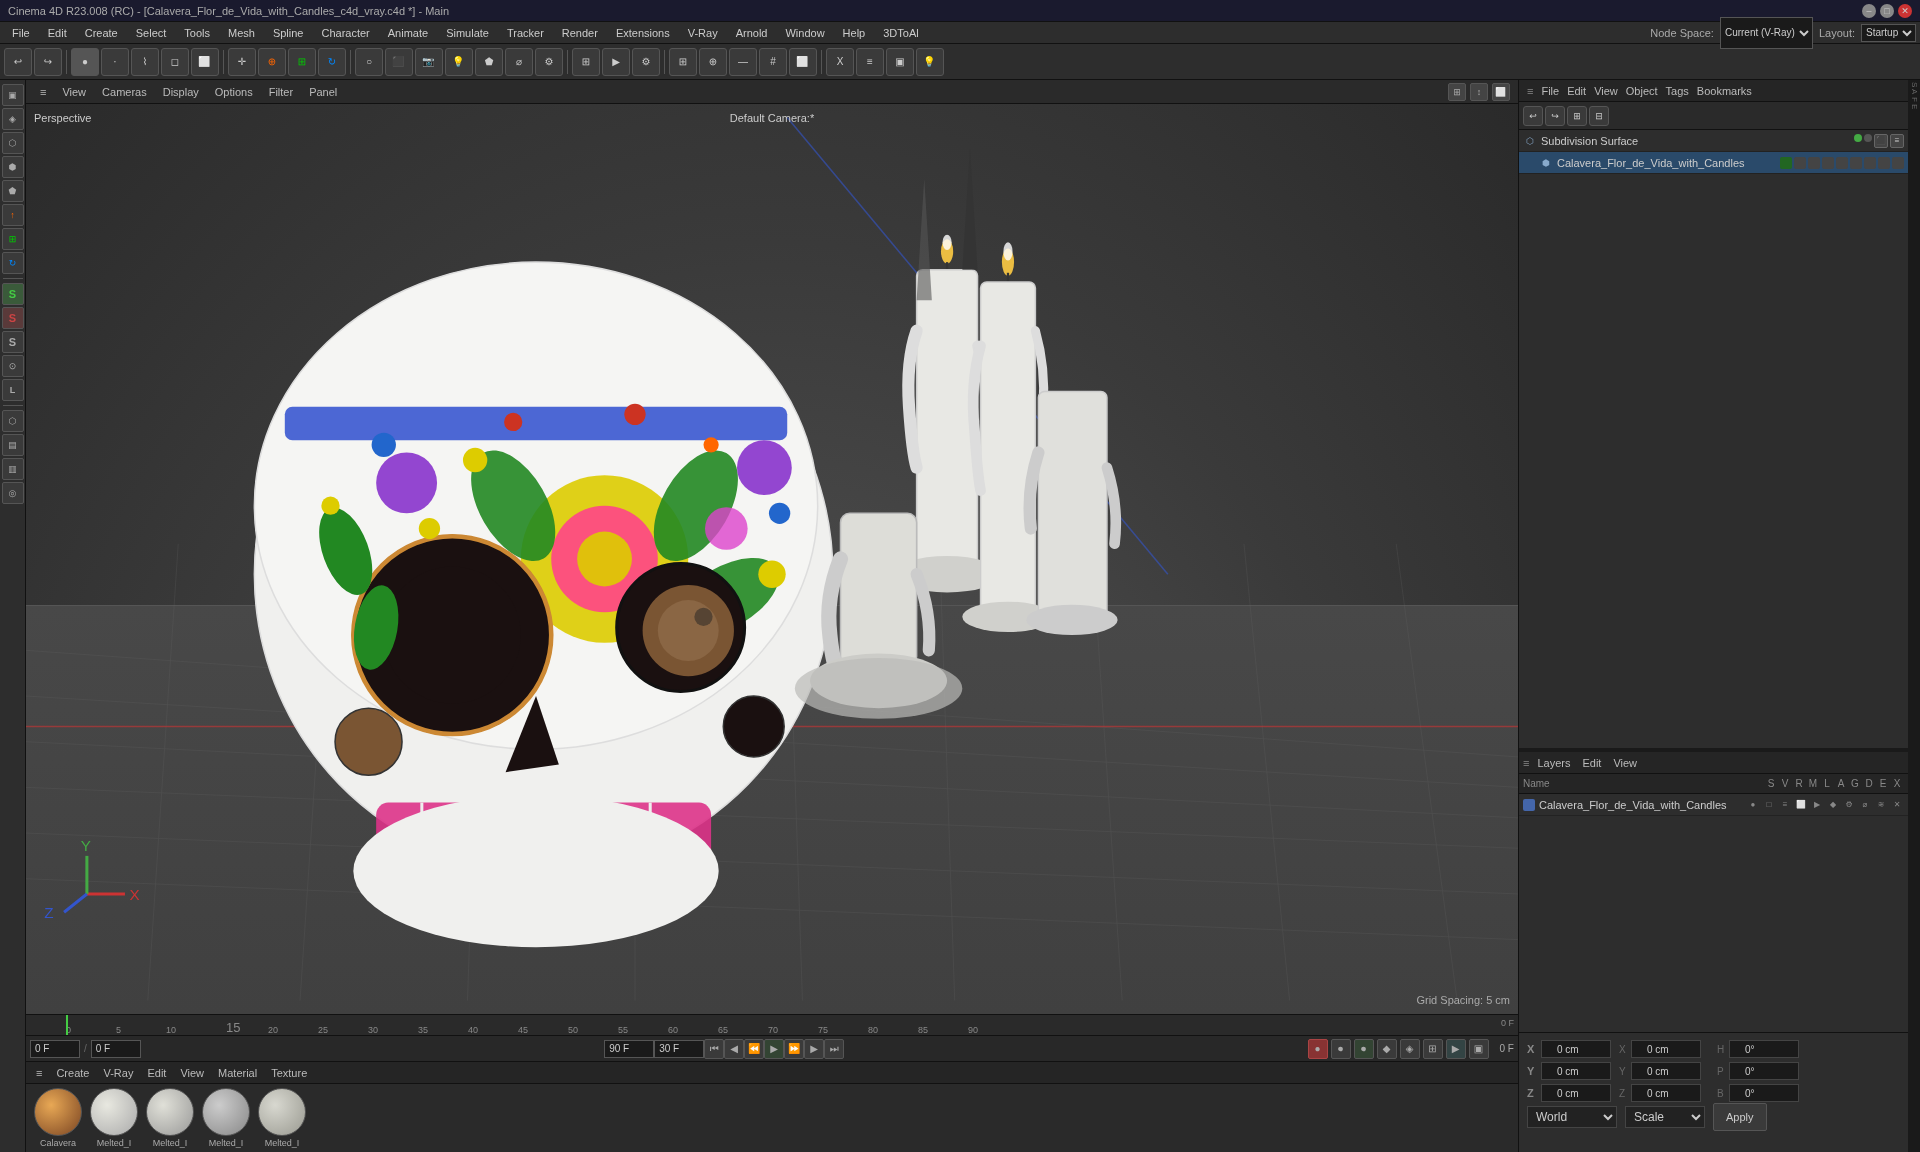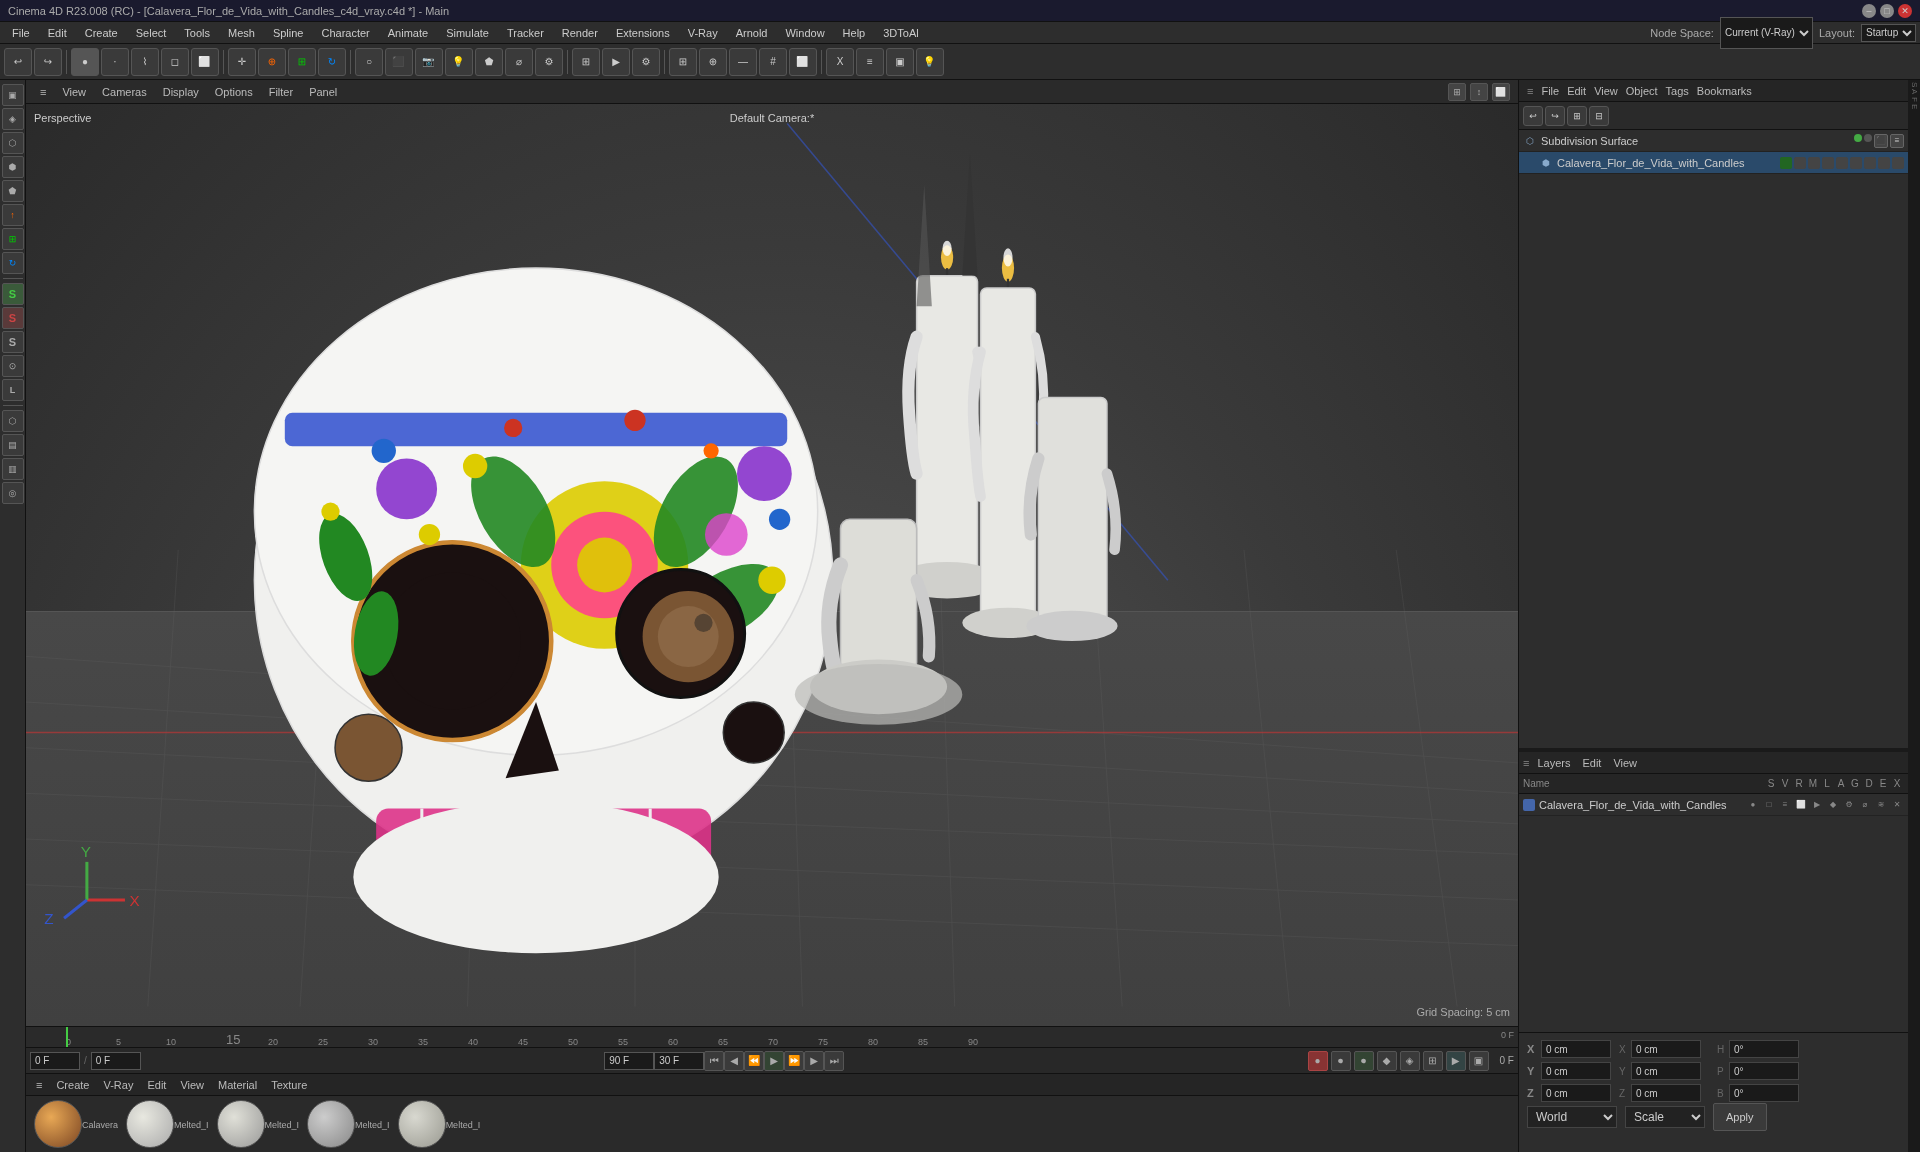--- a/index.html
+++ b/index.html
@@ -258,21 +258,21 @@
     }
     #material-list {
       flex: 1;
       display: flex;
       align-items: center;
       padding: 4px 8px;
       gap: 8px;
     }
     .material-swatch {
       display: flex;
-      flex-direction: row;
+      flex-direction: column;
       align-items: center;
       cursor: pointer;
     }
     .material-preview {
       width: 48px;
       height: 48px;
       border-radius: 50%;
       border: 1px solid #555;
     }
     .material-name {
@@ -440,21 +440,21 @@
       color: #888;
       font-weight: bold;
     }
     .coord-field {
       width: 70px;
       height: 18px;
       background: #1a1a1a;
       border: 1px solid #444;
       color: #ccc;
       font-size: 10px;
-      padding: 0 4px;
+      padding: 0 15px;
       margin-right: 8px;
     }
     .coord-sub-label {
       font-size: 10px;
       color: #666;
       width: 12px;
     }
     .coord-dropdown {
       height: 22px;
       background: #222;

